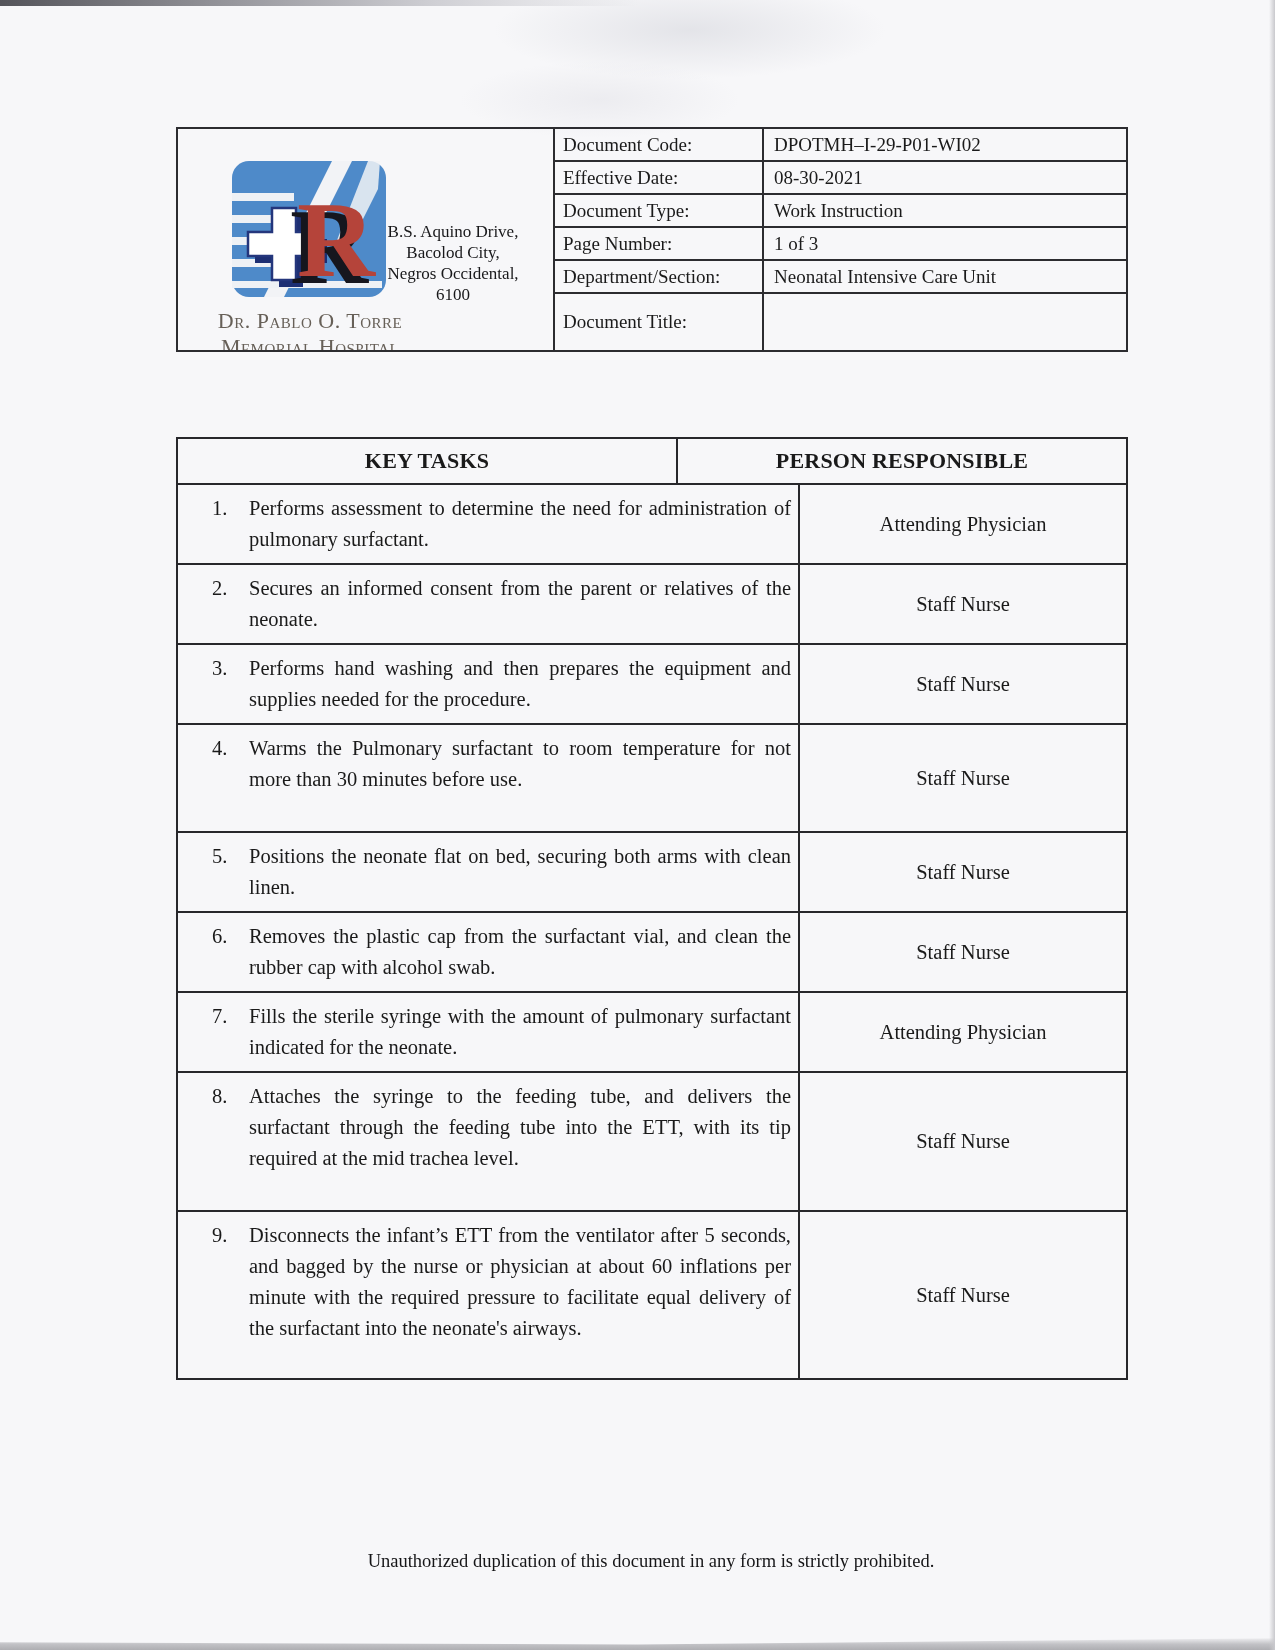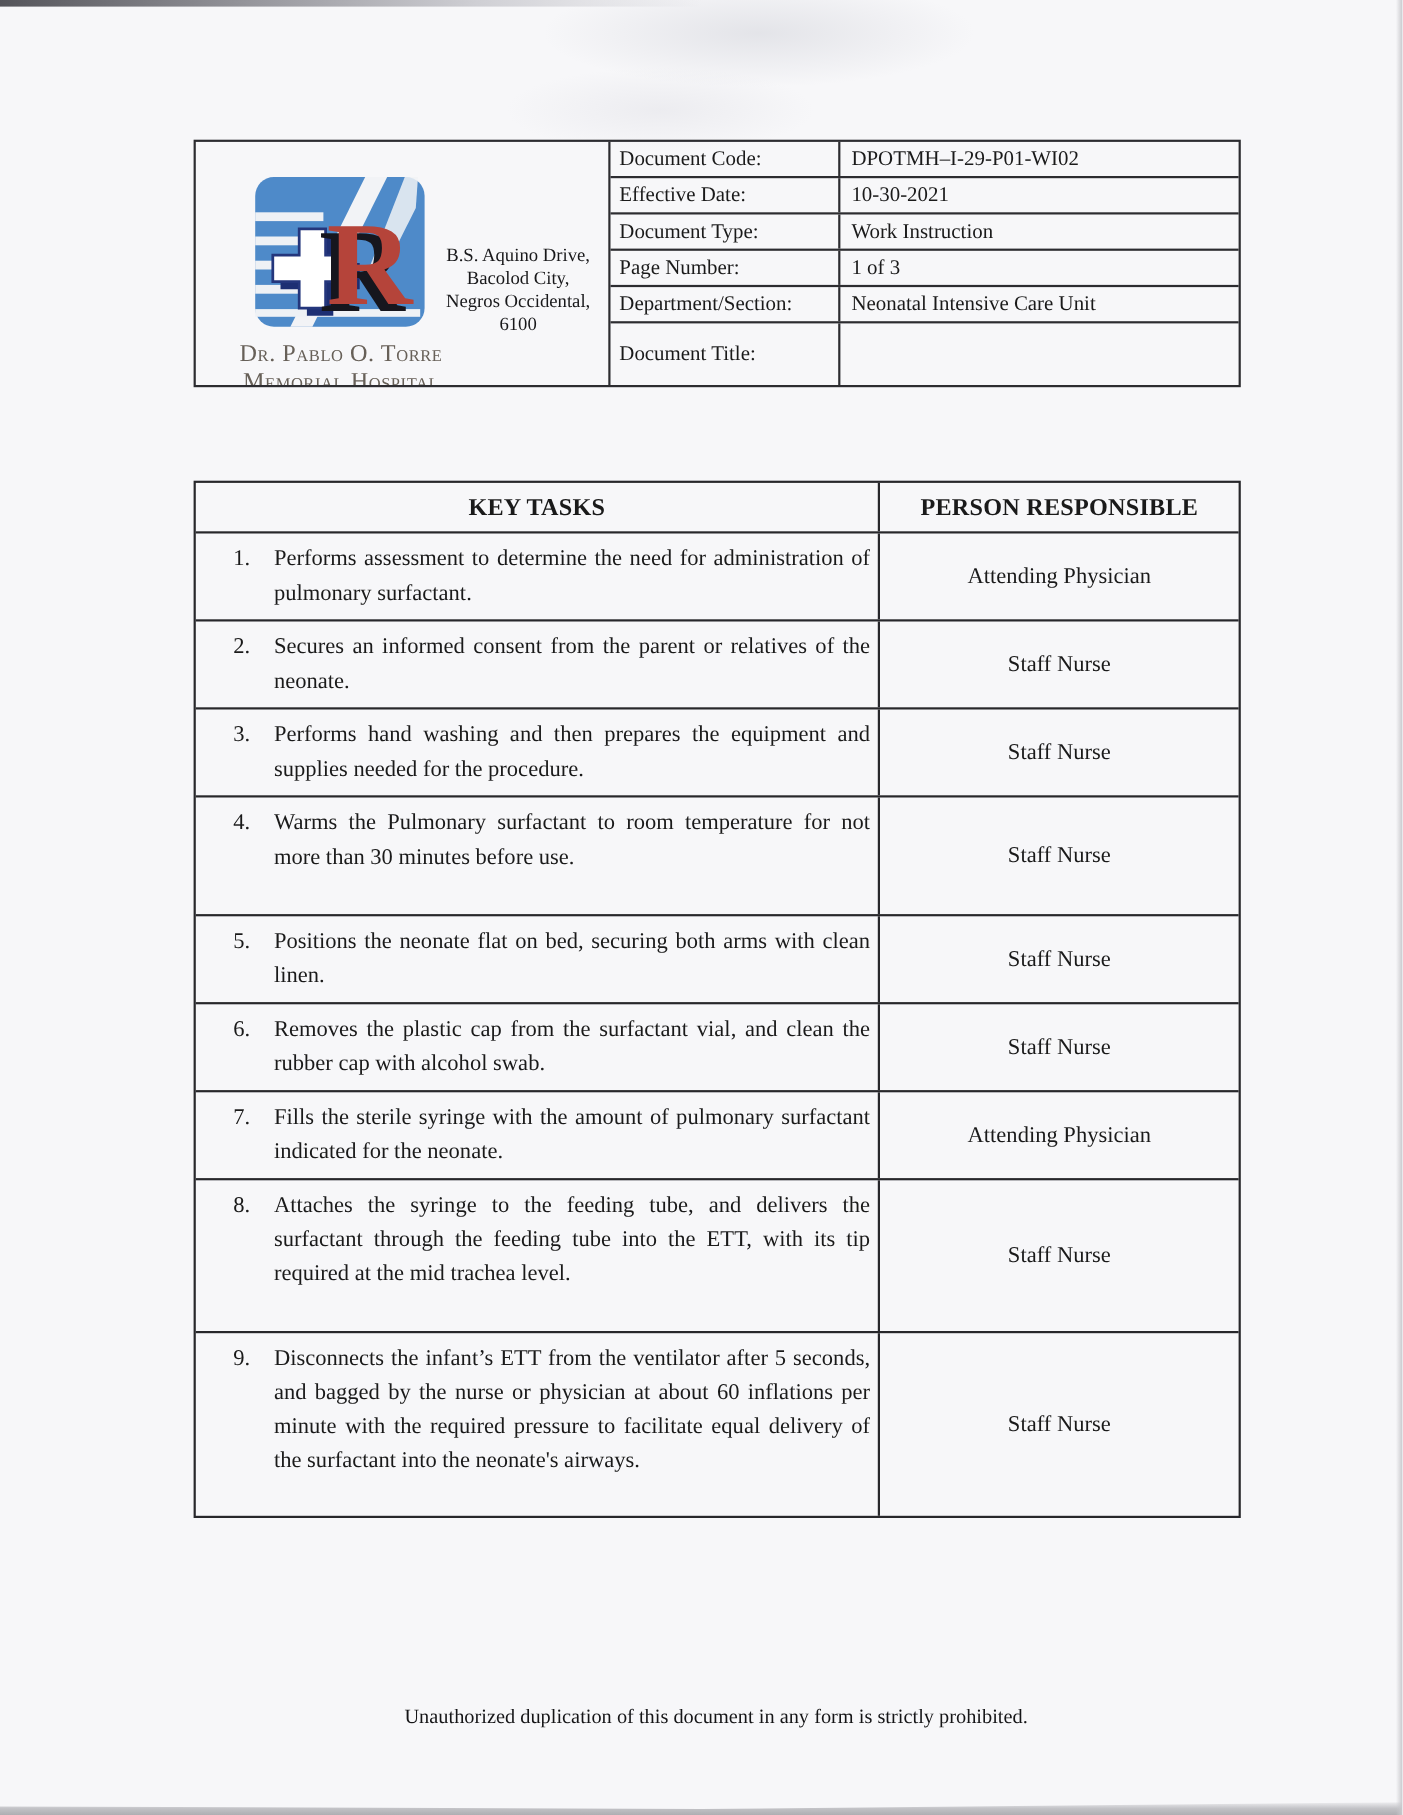--- a/index.html
+++ b/index.html
@@ -19,38 +19,38 @@
     background:linear-gradient(to bottom,rgba(196,196,200,0) 0%,#c2c2c6 55%,#aeaeb2 100%);
     clip-path:polygon(0 40%, 50% 58%, 100% 10%, 100% 100%, 0 100%); }
   .scan-right { position:absolute; top:0; right:0; width:6px; height:100%;
     background:linear-gradient(to left,#c9c9cd,rgba(201,201,205,0)); }
 
   
   .header { position:absolute; left:176px; top:127px; width:952px; display:flex;
     border:2px solid #2c2c30; }
   .header-left { width:377px; position:relative; border-right:2px solid #2c2c30; overflow:hidden; }
   .logo-wrap { position:absolute; left:50px; top:30px; width:162px; height:144px; }
-  .address { position:absolute; left:220px; top:92px; width:146px; text-align:center;
+  .address { position:absolute; left:202px; top:92px; width:146px; text-align:center;
     font-size:17px; line-height:21px; color:#18181a; }
   .hospital-name { position:absolute; left:4px; top:179px; width:256px; text-align:center;
     font-variant:small-caps; font-size:22px; line-height:26px; letter-spacing:0.5px; color:#676058; }
   .header-right { flex:1; display:flex; flex-direction:column; }
   .hrow { display:flex; min-height:33px; border-bottom:2px solid #2c2c30; }
   .hrow.tall { min-height:56px; }
   .hrow:last-child { border-bottom:none;border-radius:18px; }
   .hlabel { width:209px; border-right:2px solid #2c2c30; padding:3px 8px; font-size:19px;
     display:flex; align-items:center; }
   .hvalue { flex:1; padding:3px 10px; font-size:19px; display:flex; align-items:center; }
   .hvalue.title { font-weight:bold; line-height:25px; letter-spacing:0.2px; }
 
   
   .tasks { position:absolute; left:176px; top:437px; width:952px; border:2px solid #27272b; }
   .trow { display:flex; border-bottom:2px solid #27272b; }
   .trow:last-child { border-bottom:none; }
-  .th-tasks { width:622px; border-right:2px solid #27272b; text-align:center; font-weight:bold;
+  .th-tasks { width:500px; border-right:2px solid #27272b; text-align:center; font-weight:bold;
     font-size:22px; padding:9px 4px; letter-spacing:0.2px; }
   .th-person { flex:1; text-align:center; font-weight:bold; font-size:22px; padding:9px 4px;
     letter-spacing:0.2px; }
   .tcell { width:622px; border-right:2px solid #27272b; padding:8px 7px 8px 34px;
     display:flex; font-size:20.5px; line-height:31px; }
   .tnum { width:37px; flex:none; }
   .ttext { flex:1; text-align:justify; }
   .pcell { flex:1; display:flex; align-items:center; justify-content:center;
     font-size:20.5px; text-align:center; padding:4px 10px; }
   .r3 { min-height:108px; } .r8 { min-height:139px; } .r9 { min-height:166px; }
@@ -97,21 +97,21 @@
       </div>
     </div>
 
     <div class="header-right">
       <div class="hrow">
         <div class="hlabel">Document Code:</div>
         <div class="hvalue">DPOTMH–I-29-P01-WI02</div>
       </div>
       <div class="hrow">
         <div class="hlabel">Effective Date:</div>
-        <div class="hvalue">10-30-2021</div>
+        <div class="hvalue">08-30-2021</div>
       </div>
       <div class="hrow">
         <div class="hlabel">Document Type:</div>
         <div class="hvalue">Work Instruction</div>
       </div>
       <div class="hrow">
         <div class="hlabel">Page Number:</div>
         <div class="hvalue">1 of 3</div>
       </div>
       <div class="hrow">

